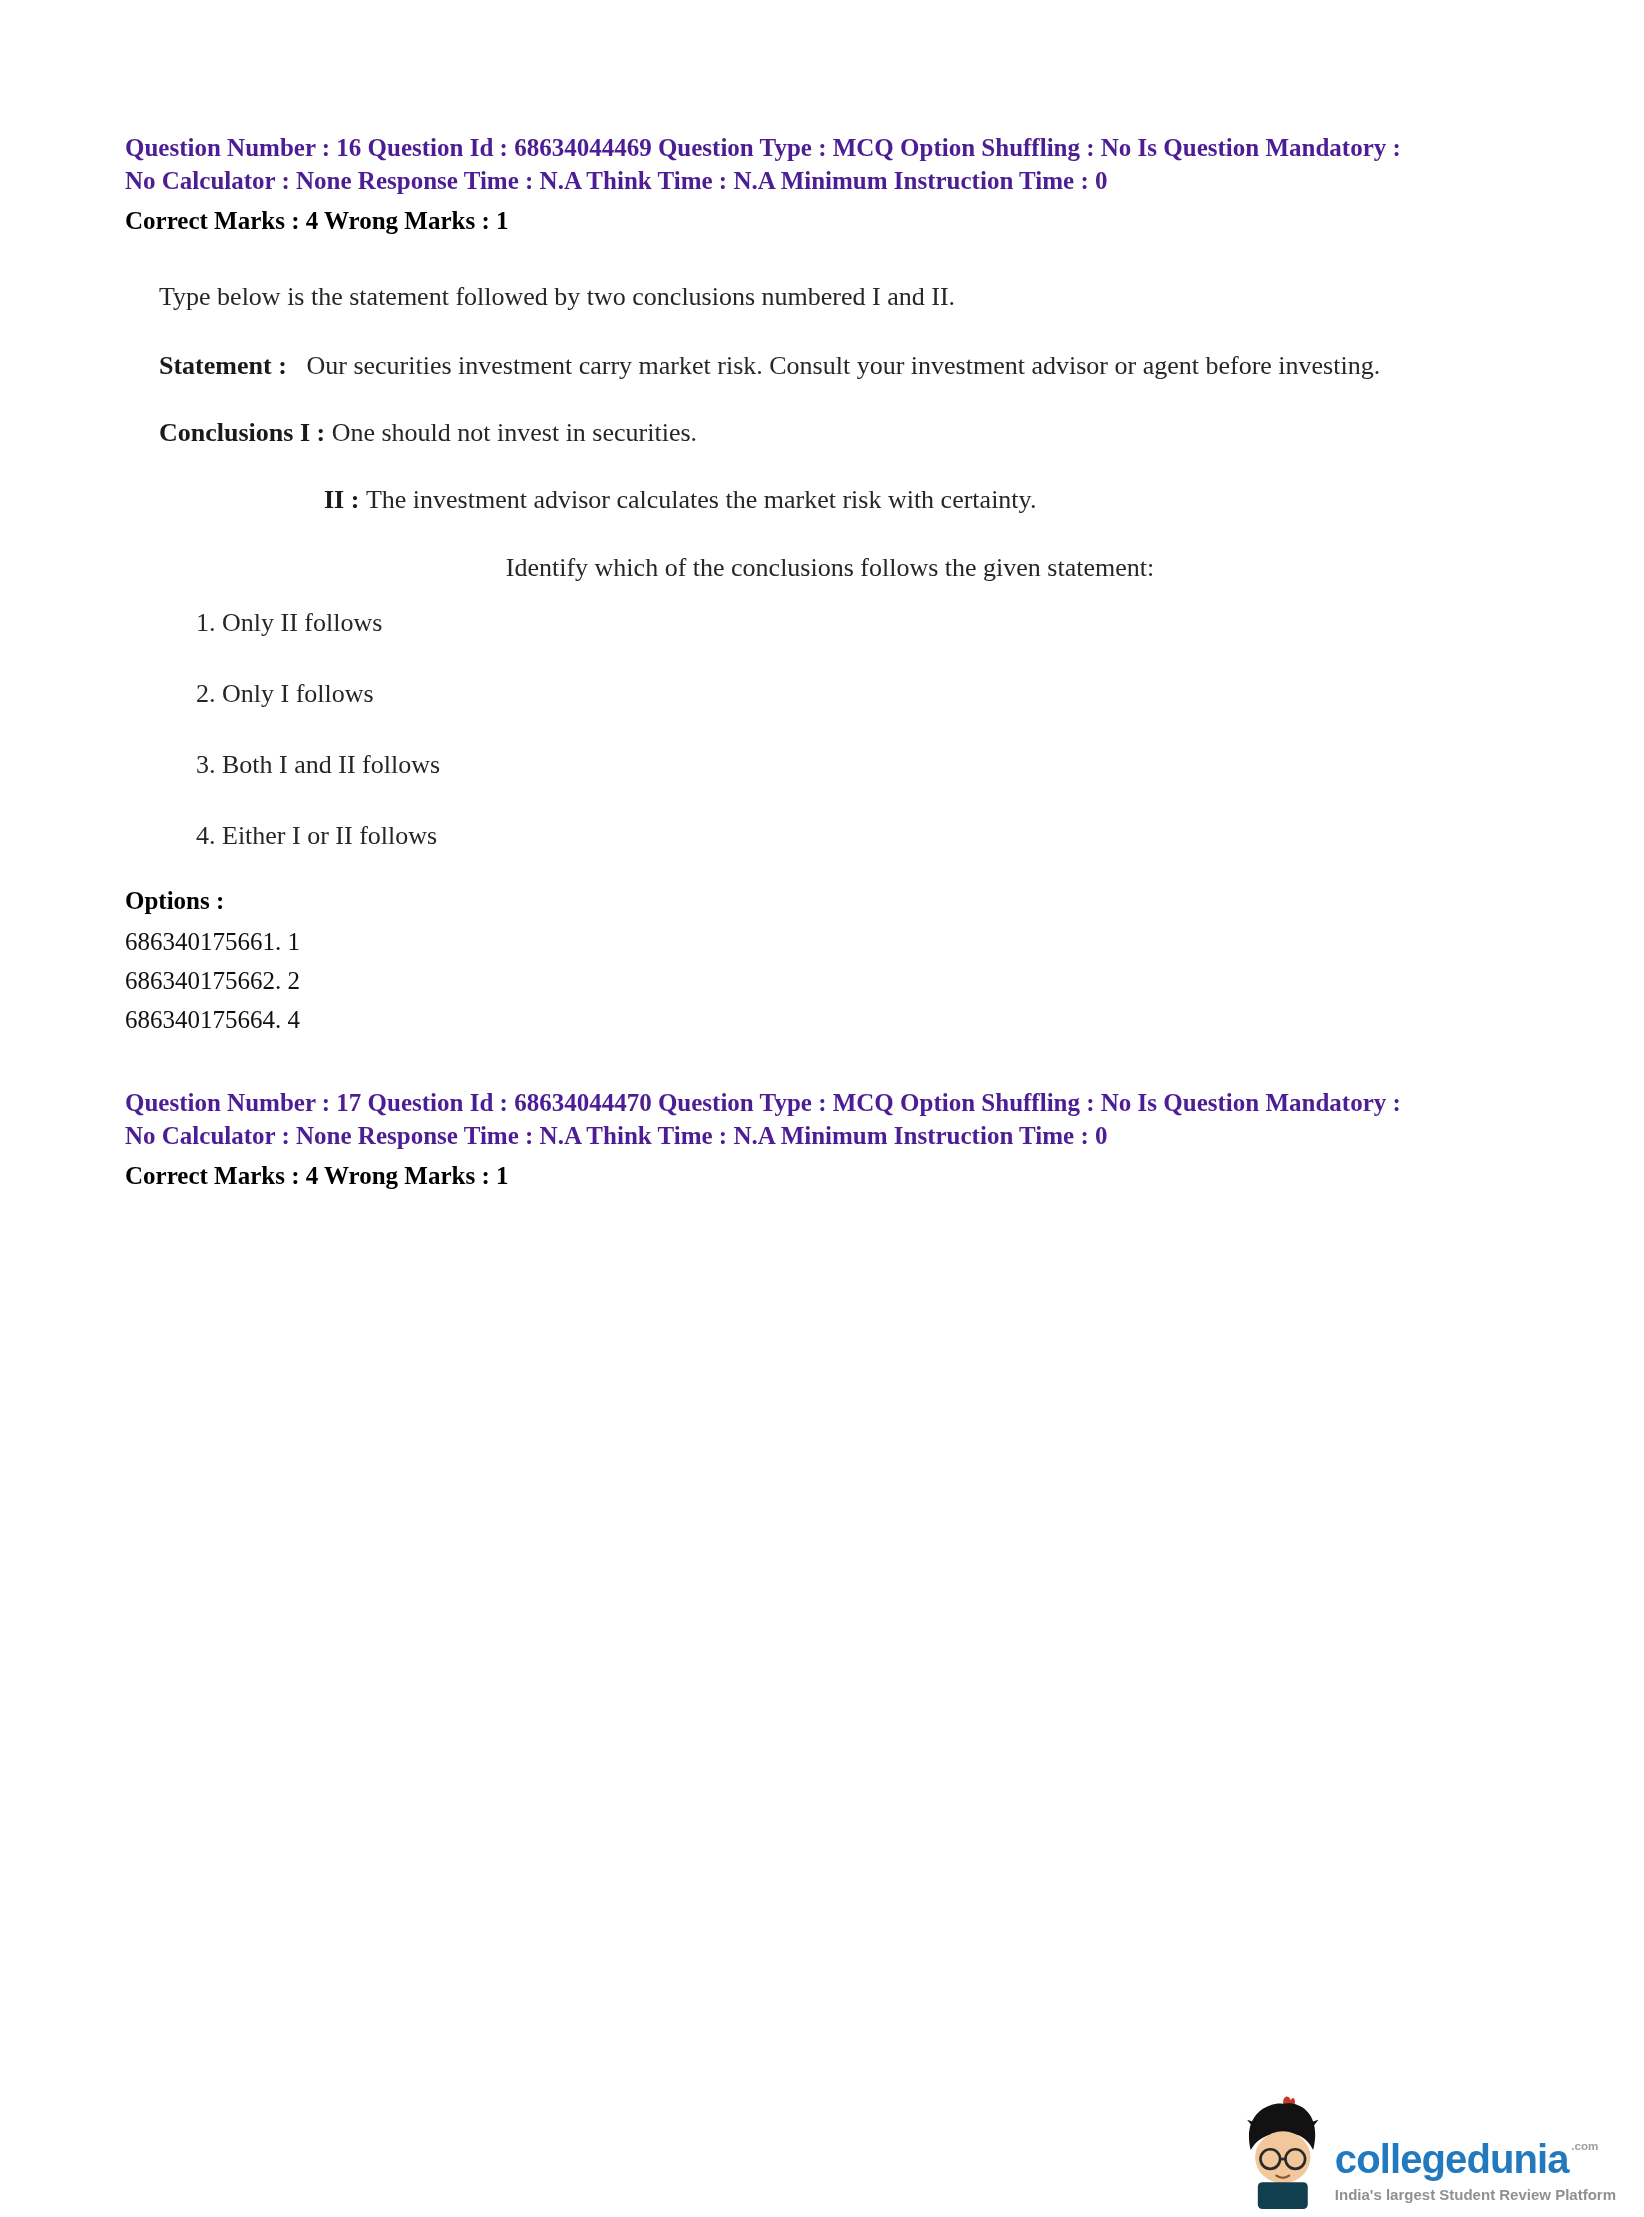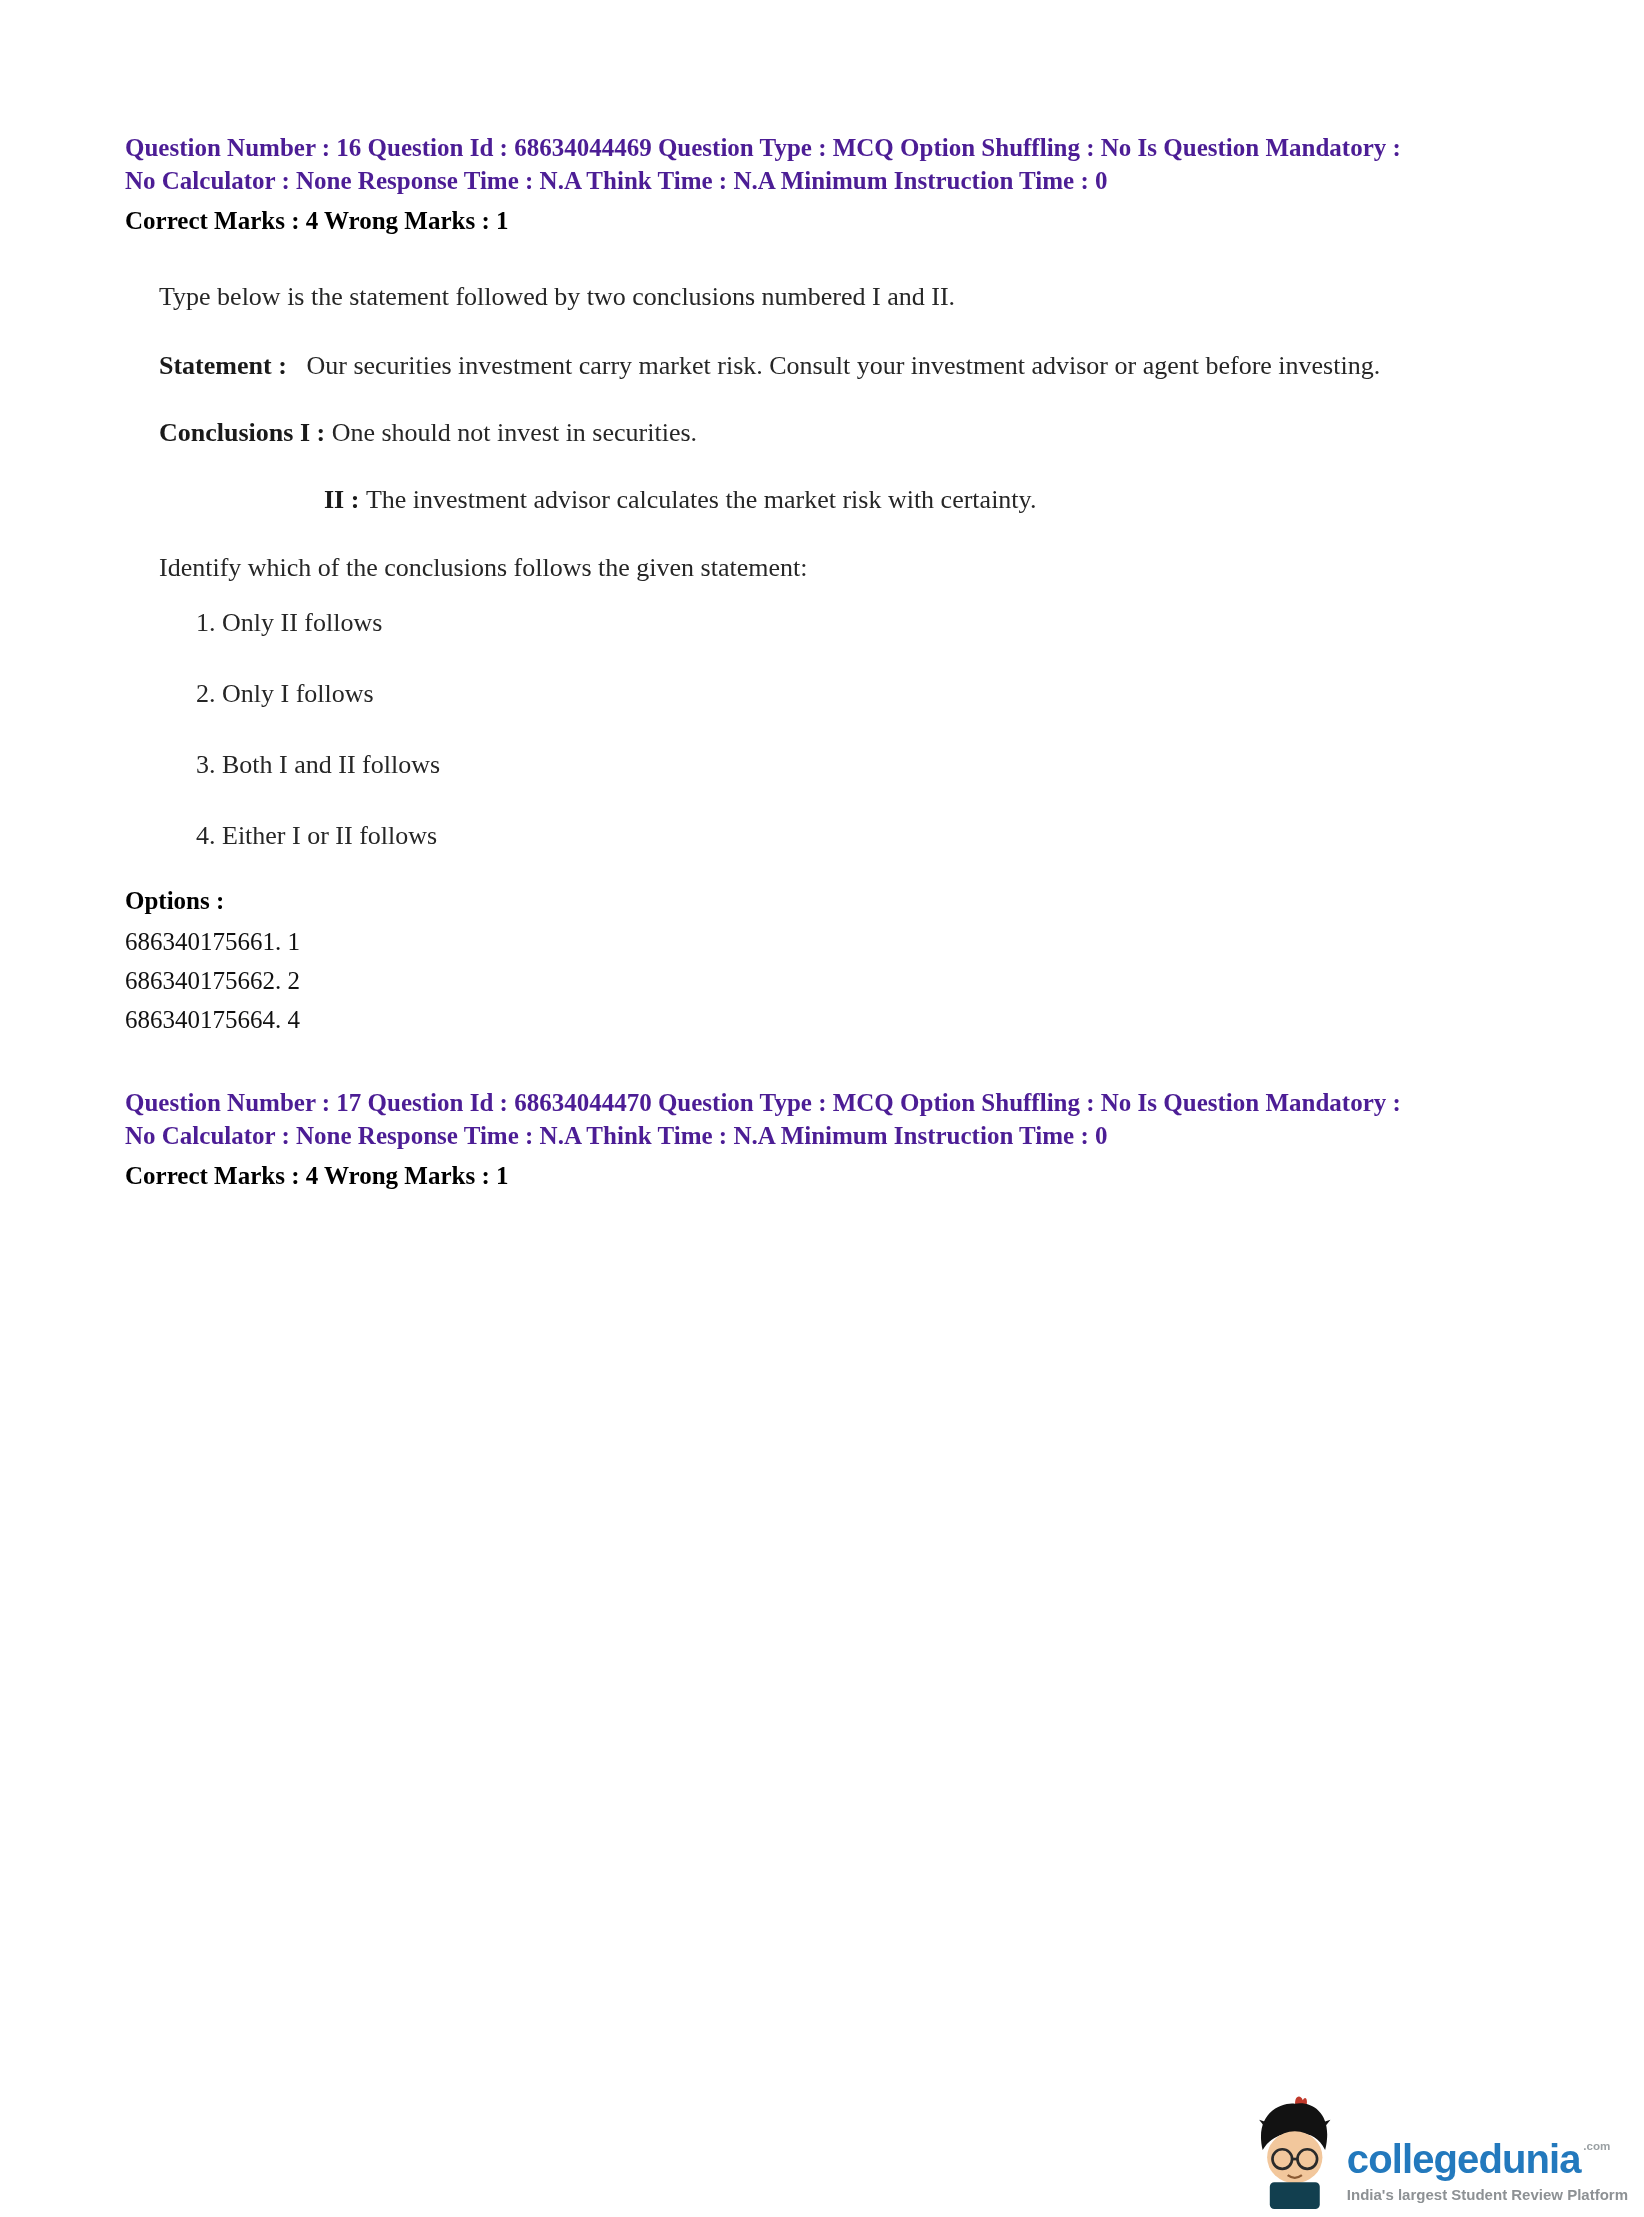--- a/index.html
+++ b/index.html
@@ -19,34 +19,34 @@
   .qbody {
     margin-left:34px; margin-right:9px; margin-top:41px;
     font-size:26px; color:#262626;
   }
   .bline { line-height:37px; }
   .bline b { color:#1a1a1a; }
   .statement { margin-top:32px; }
   .stmt-text { margin-left:19.7px; }
   .concl1 { margin-top:30px; }
   .concl2 { margin-top:30px; padding-left:165px; }
-  .identify { margin-top:31px; }
+  .identify { margin-top:31px;text-align:center; }
   .choices { margin-top:18px; margin-left:37px; }
   .choice { line-height:37px; margin-top:34px; }
   .choice:first-child { margin-top:0; }
 
   .options-block { margin-top:29.6px; font-size:25px; color:#111; }
   .options-label { font-weight:bold; line-height:33px; color:#000; }
   .options-list { margin-top:5.4px; }
   .option-id { line-height:39px; }
 
   .q17-block { margin-top:47px; }
 
   .logo {
-    position:absolute; right:16px; bottom:3.6px;
+    position:absolute; right:28px; bottom:3.6px;
     display:flex; align-items:flex-end; gap:9px;
   }
   .logo-text { padding-bottom:10.7px; }
   .brand-line { white-space:nowrap; }
   .brand {
     font-family:"Liberation Sans", sans-serif;
     font-weight:bold; font-size:40px; line-height:1;
     color:#2379bd; letter-spacing:-0.9px;
   }
   .brand-suffix {

